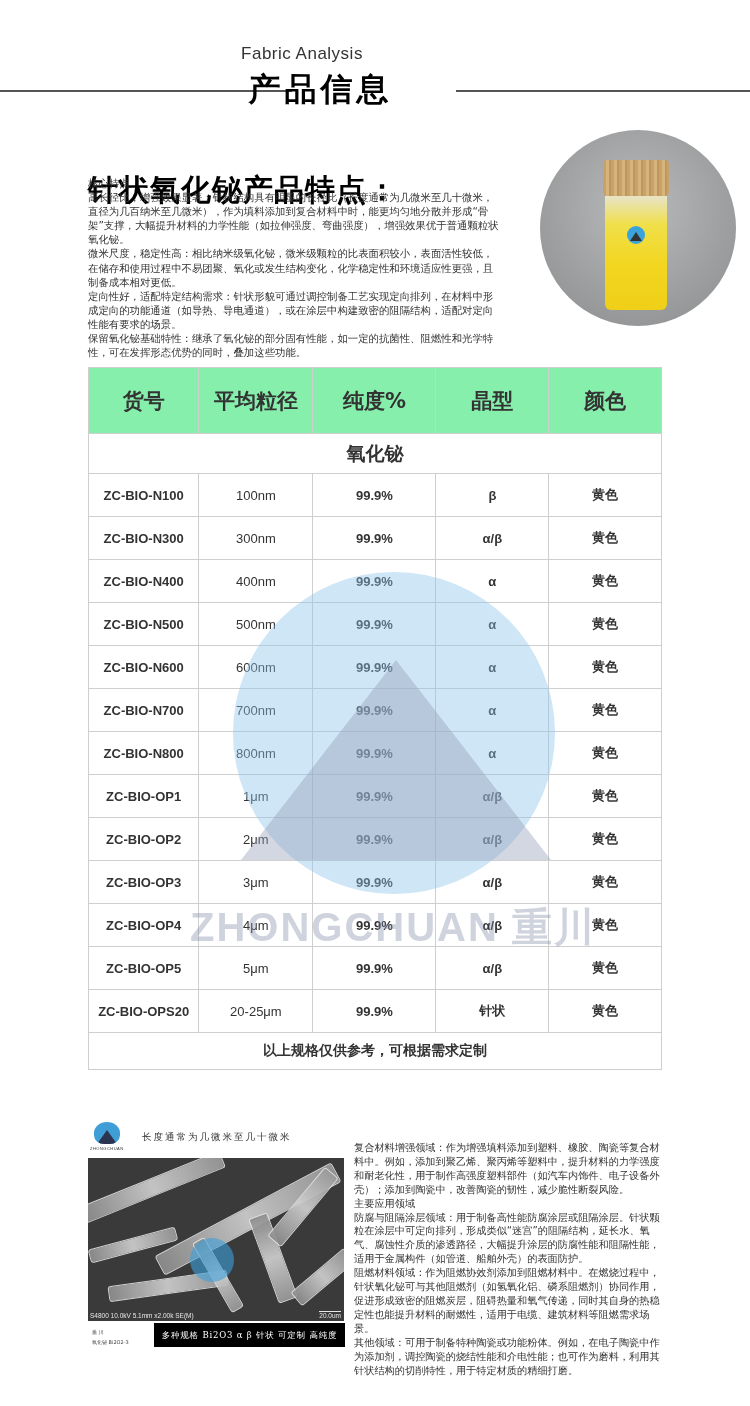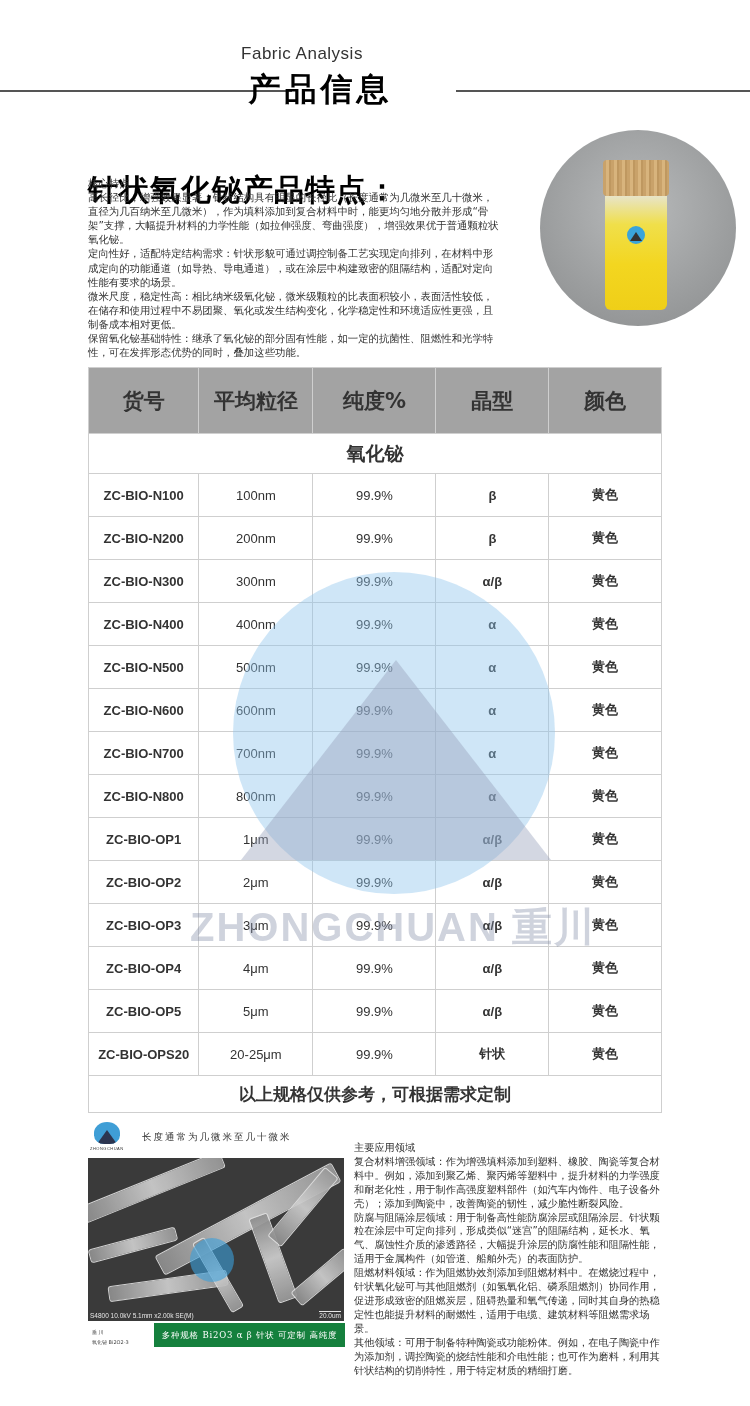--- a/index.html
+++ b/index.html
@@ -34,64 +34,64 @@
   
   .wm { position: absolute; left: 13px; top: 0; width: 750px; height: 1256px; pointer-events: none; z-index: 2; }
   .wm-circle { position: absolute; left: 220px; top: 572px; width: 322px; height: 322px; border-radius: 50%; background: rgba(140, 196, 236, 0.42); }
   .wm-mtn { position: absolute; left: 228px; top: 660px; width: 0; height: 0; border-left: 155px solid transparent; border-right: 155px solid transparent; border-bottom: 200px solid rgba(150, 160, 185, 0.42); }
   .wm-text { position: absolute; left: 170px; top: 900px; width: 420px; text-align: center; font-family: "Liberation Sans", sans-serif;
              font-weight: bold; font-size: 40px; letter-spacing: 2px; color: rgba(130, 140, 165, 0.38); }
 
   
   .tbl { position: absolute; left: 88px; top: 367px; width: 574px; border-collapse: collapse; z-index: 1; }
   .tbl td, .tbl th { border: 1px solid #cfcfcf; text-align: center; }
-  .tbl th { background: #a3a3a3; height: 66px; font-size: 21px; font-weight: bold; color: #333; }
+  .tbl th { background: #86efac; height: 66px; font-size: 21px; font-weight: bold; color: #333; }
   .tbl .cat td { height: 40px; font-size: 19px; font-weight: bold; color: #333; }
   .tbl .row td { height: 43px; font-size: 13px; color: #333; font-family: "Liberation Sans", sans-serif; }
   .tbl .row td.code { font-weight: bold; }
-  .tbl .row td.pur { font-weight: normal; }
+  .tbl .row td.pur { font-weight: bold; }
   .tbl .row td.cry { font-weight: bold; }
   .tbl .row td.col { font-weight: bold; font-family: "DejaVu Sans", sans-serif; font-size: 13px; }
-  .tbl .foot td { height: 37px; font-size: 17px; font-weight: bold; color: #333; }
+  .tbl .foot td { height: 37px; font-size: 14px; font-weight: bold; color: #333; }
   .c1 { width: 112px; } .c2 { width: 116px; } .c3 { width: 125px; } .c4 { width: 115px; } .c5 { width: 115px; }
 
   
   .sem-wrap { position: absolute; left: 88px; top: 1118px; width: 260px; height: 260px; }
   .sem-logo { position: absolute; left: 6px; top: 4px; width: 26px; height: 22px; border-radius: 50% 50% 40% 40%; background: #3f9ed6; overflow: hidden; }
   .sem-logo::after { content: ""; position: absolute; left: 3px; top: 8px; border-left: 10px solid transparent; border-right: 10px solid transparent; border-bottom: 14px solid #2c3550; }
   .sem-logo-sub { position: absolute; left: 2px; top: 28px; font-size: 4px; color: #333; letter-spacing: 0.5px; font-family: "Liberation Sans", sans-serif; }
   .sem-company { position: absolute; left: 54px; top: 13px; font-family: "DejaVu Serif", serif; font-size: 9.5px; color: #333; letter-spacing: 2px; }
   .sem-img { position: absolute; left: 0; top: 40px; width: 256px; height: 163px; overflow: hidden;
              background: #3a3a3a; }
   .crystal { position: absolute; background: linear-gradient(90deg, #8e8e8e, #cfcfcf 50%, #9a9a9a); border: 1px solid #e0e0e0; border-radius: 3px; opacity: 0.92; }
   .sem-blob { position: absolute; left: 102px; top: 80px; width: 44px; height: 44px; border-radius: 50%; background: rgba(58, 160, 220, 0.6); }
   .sem-caption { position: absolute; left: 2px; bottom: 2px; font-family: "Liberation Sans", sans-serif; font-size: 6.5px; color: #e6e6e6; }
   .sem-scale { position: absolute; right: 3px; bottom: 2px; font-family: "Liberation Sans", sans-serif; font-size: 6.5px; color: #e6e6e6; border-top: 1px solid #e6e6e6; }
   .sem-footer-left { position: absolute; left: 4px; top: 209px; font-size: 5px; color: #444; line-height: 10px; }
-  .sem-banner { position: absolute; left: 66px; top: 205px; width: 191px; height: 24px; background: #15803d; color: #fff;
+  .sem-banner { position: absolute; left: 66px; top: 205px; width: 191px; height: 24px; background: #000000; color: #fff;
                 font-family: "DejaVu Serif", serif; font-size: 8.5px; line-height: 24px; text-align: center; letter-spacing: 0.8px; }
 
   .apps { position: absolute; top: 1141px; left: 354px; width: 310px; font-size: 10.2px; line-height: 13.9px; color: #333; }
   .apps p { margin: 0; }
 </style>
 </head>
 <body>
 
 <div class="hdr-en">Fabric Analysis</div>
 <div class="hdr-line left"></div>
 <div class="hdr-cn">产品信息</div>
 <div class="hdr-line right"></div>
 
 <div class="title">针状氧化铋产品特点：</div>
 
 <div class="intro">
   <p>核心特点</p>
   <p>高长径比，增强效果显著：针状结构具有明显的长径比（长度通常为几微米至几十微米，直径为几百纳米至几微米），作为填料添加到复合材料中时，能更均匀地分散并形成“骨架”支撑，大幅提升材料的力学性能（如拉伸强度、弯曲强度），增强效果优于普通颗粒状氧化铋。</p>
+  <p>微米尺度，稳定性高：相比纳米级氧化铋，微米级颗粒的比表面积较小，表面活性较低，在储存和使用过程中不易团聚、氧化或发生结构变化，化学稳定性和环境适应性更强，且制备成本相对更低。</p>
   <p>定向性好，适配特定结构需求：针状形貌可通过调控制备工艺实现定向排列，在材料中形成定向的功能通道（如导热、导电通道），或在涂层中构建致密的阻隔结构，适配对定向性能有要求的场景。</p>
-  <p>微米尺度，稳定性高：相比纳米级氧化铋，微米级颗粒的比表面积较小，表面活性较低，在储存和使用过程中不易团聚、氧化或发生结构变化，化学稳定性和环境适应性更强，且制备成本相对更低。</p>
   <p>保留氧化铋基础特性：继承了氧化铋的部分固有性能，如一定的抗菌性、阻燃性和光学特性，可在发挥形态优势的同时，叠加这些功能。</p>
 </div>
 
 <div class="photo">
   <div class="jar">
     <div class="jar-lid"></div>
     <div class="jar-body">
       <div class="jar-logo"></div>
     </div>
   </div>
@@ -105,27 +105,20 @@
     <th class="c3">纯度%</th>
     <th class="c4">晶型</th>
     <th class="c5">颜色</th>
   </tr>
   <tr class="cat">
     <td colspan="5">氧化铋</td>
   </tr>
   <tr class="row">
         <td class="code">ZC-BIO-N100</td>
         <td>100nm</td>
-        <td class="pur">99.9%</td>
-        <td class="cry">β</td>
-        <td class="col">黄色</td>
-      </tr>
-  <tr class="row">
-        <td class="code">ZC-BIO-N200</td>
-        <td>200nm</td>
         <td class="pur">99.9%</td>
         <td class="cry">β</td>
         <td class="col">黄色</td>
       </tr>
   <tr class="row">
         <td class="code">ZC-BIO-N300</td>
         <td>300nm</td>
         <td class="pur">99.9%</td>
         <td class="cry">α/β</td>
         <td class="col">黄色</td>
@@ -237,18 +230,18 @@
     <div class="sem-scale">20.0um</div>
   </div>
   <div class="sem-footer-left">
     <div>垂 川</div>
     <div>氧化铋 Bi2O2-3</div>
   </div>
   <div class="sem-banner">多种规格 Bi2O3 α β 针状 可定制 高纯度</div>
 </div>
 
 <div class="apps">
+  <p>复合材料增强领域：作为增强填料添加到塑料、橡胶、陶瓷等复合材料中。例如，添加到聚乙烯、聚丙烯等塑料中，提升材料的力学强度和耐老化性，用于制作高强度塑料部件（如汽车内饰件、电子设备外壳）；添加到陶瓷中，改善陶瓷的韧性，减少脆性断裂风险。</p>
   <p>主要应用领域</p>
-  <p>复合材料增强领域：作为增强填料添加到塑料、橡胶、陶瓷等复合材料中。例如，添加到聚乙烯、聚丙烯等塑料中，提升材料的力学强度和耐老化性，用于制作高强度塑料部件（如汽车内饰件、电子设备外壳）；添加到陶瓷中，改善陶瓷的韧性，减少脆性断裂风险。</p>
   <p>防腐与阻隔涂层领域：用于制备高性能防腐涂层或阻隔涂层。针状颗粒在涂层中可定向排列，形成类似“迷宫”的阻隔结构，延长水、氧气、腐蚀性介质的渗透路径，大幅提升涂层的防腐性能和阻隔性能，适用于金属构件（如管道、船舶外壳）的表面防护。</p>
   <p>阻燃材料领域：作为阻燃协效剂添加到阻燃材料中。在燃烧过程中，针状氧化铋可与其他阻燃剂（如氢氧化铝、磷系阻燃剂）协同作用，促进形成致密的阻燃炭层，阻碍热量和氧气传递，同时其自身的热稳定性也能提升材料的耐燃性，适用于电缆、建筑材料等阻燃需求场景。</p>
   <p>其他领域：可用于制备特种陶瓷或功能粉体。例如，在电子陶瓷中作为添加剂，调控陶瓷的烧结性能和介电性能；也可作为磨料，利用其针状结构的切削特性，用于特定材质的精细打磨。</p>
 </div>
 
 </body></html>

